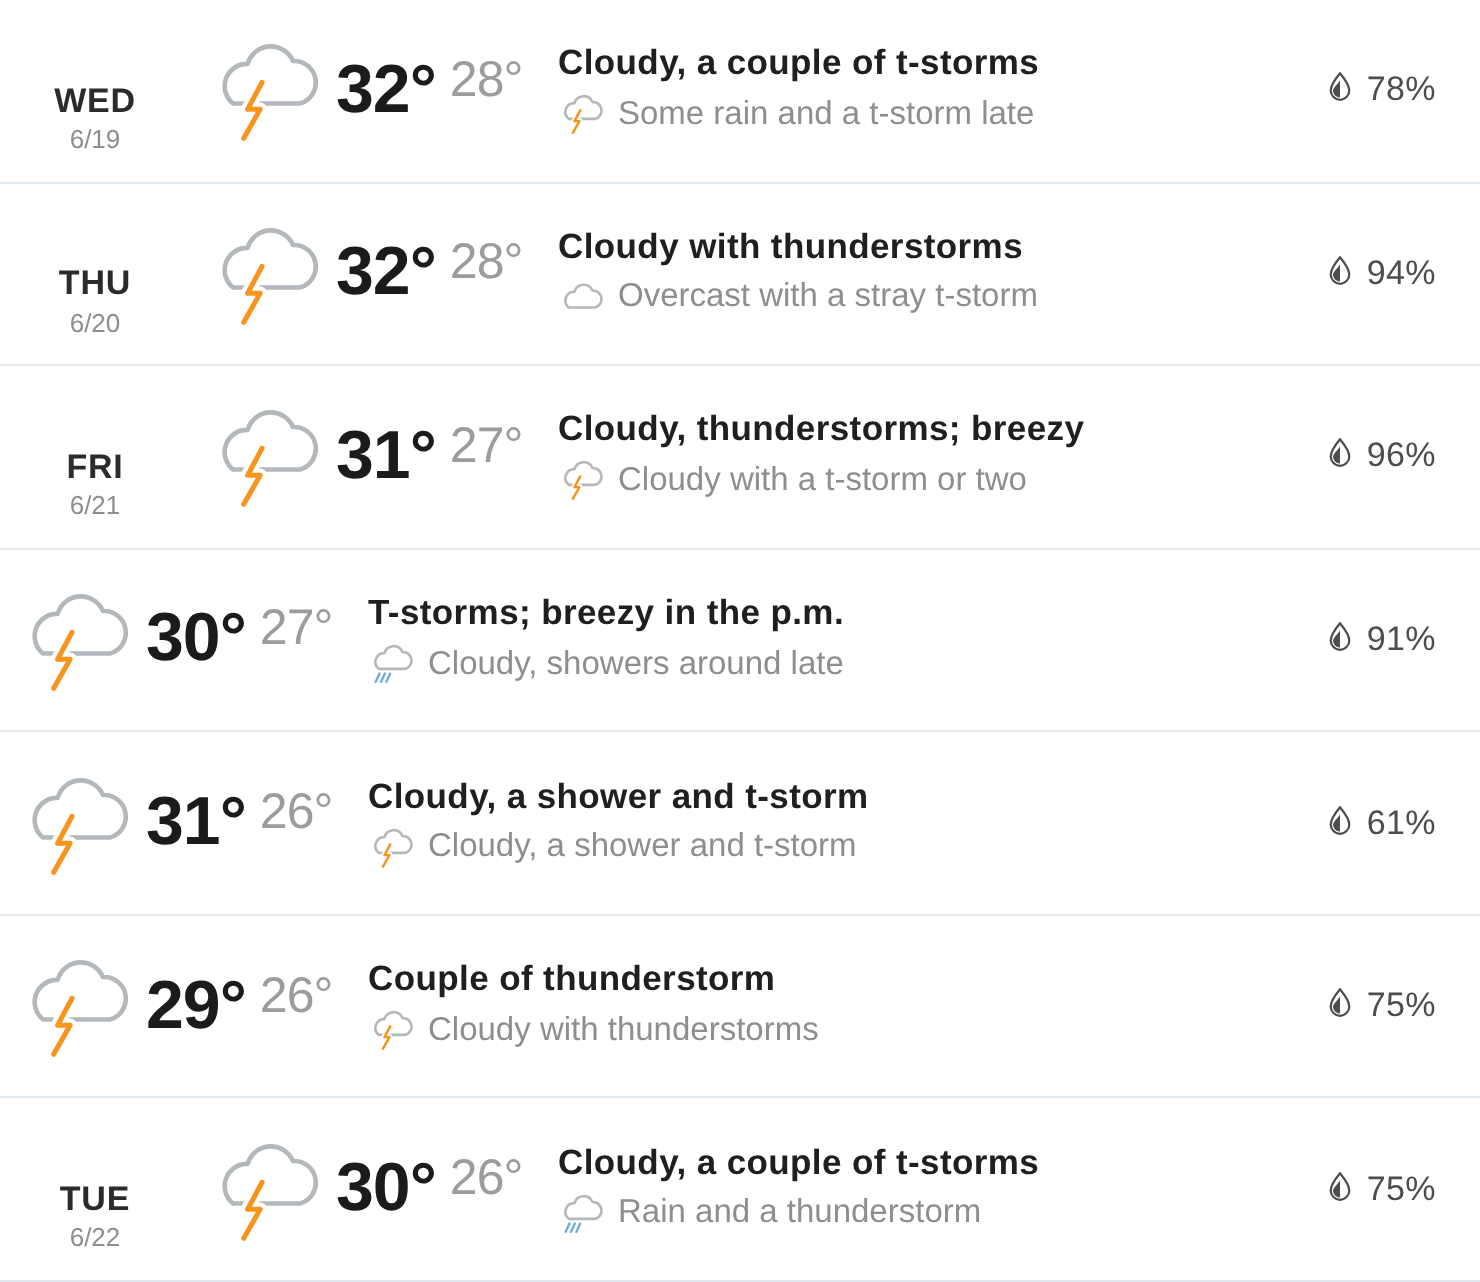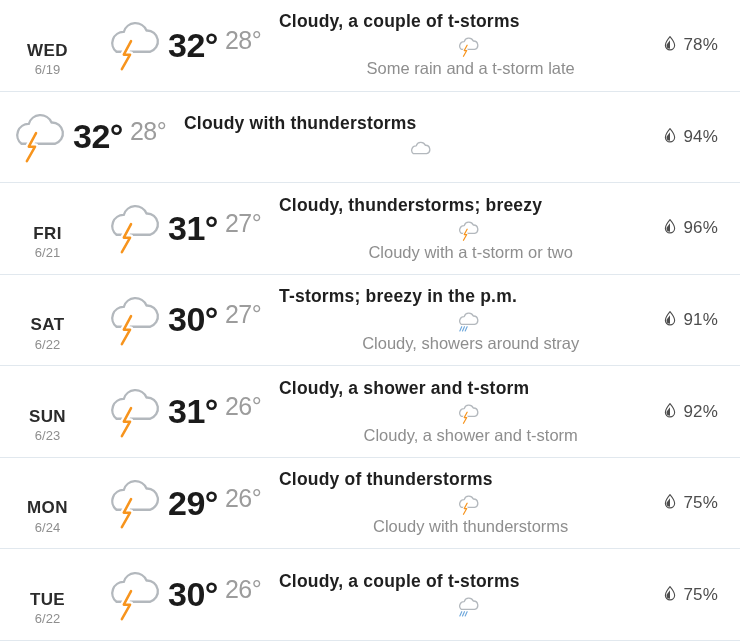--- a/index.html
+++ b/index.html
@@ -79,21 +79,20 @@
     font-size:17.5px;
     font-weight:700;
     color:var(--text-dark);
     letter-spacing:.2px;
     line-height:1.2;
   }
   .detail{
     display:flex;
     align-items:center;
     margin-top:4px;
-    flex-direction:column;
   }
   .subicon{display:inline-flex;margin-right:7px;}
   .subicon svg{display:block;}
   .detail-text{
     font-size:16.5px;
     color:var(--text-gray);
     line-height:1.2;
   }
   .col-precip{
     flex:0 0 auto;
@@ -154,20 +153,24 @@
         <svg width="16" height="16" viewBox="0 0 20 20" fill="none">
           <path d="M10 2 C 10 2 4.2 9 4.2 12.8 A 5.8 5.8 0 0 0 15.8 12.8 C 15.8 9 10 2 10 2 Z" stroke="var(--precip)" stroke-width="1.4" stroke-linejoin="round"></path>
           <path d="M10 6.5 C 8.2 9 5.6 11.5 5.6 12.8 A 4.4 4.4 0 0 0 10 17.2 Z" fill="var(--precip)"></path>
         </svg>
       </span>
       <span class="precip-text">78%</span>
     </div>
   </div>
 
   <div class="row">
+    <div class="col-day">
+      <div class="day">THU</div>
+      <div class="date">6/20</div>
+    </div>
 
     <div class="col-icon">
       <span>
         <svg width="58" height="56" viewBox="0 0 60 56" fill="none">
           <path d="M 14 35 A 11.5 11.5 0 0 1 21.5 14.5 A 12.5 12.5 0 0 1 45 13 A 11.2 11.2 0 0 1 48.5 35 Z" stroke="var(--icon-gray)" stroke-width="2.4" stroke-linejoin="round" stroke-linecap="round"></path>
           <polyline points="29,24 21.5,38 28,38 19.5,53" stroke="#ffffff" stroke-width="7" stroke-linejoin="round" stroke-linecap="round"></polyline>
           <polyline points="29,24 21.5,38 28,38 19.5,53" stroke="var(--accent-orange)" stroke-width="2.6" stroke-linejoin="round" stroke-linecap="round"></polyline>
         </svg>
       </span>
     </div>
@@ -180,20 +183,21 @@
     <div class="col-desc">
       <div class="headline">Cloudy with thunderstorms</div>
       <div class="detail">
 
         <span class="subicon">
           <svg width="23" height="23" viewBox="0 0 30 28" fill="none">
             <path d="M 7 19.5 A 5.75 5.75 0 0 1 10.75 9.25 A 6.25 6.25 0 0 1 22.5 8.5 A 5.6 5.6 0 0 1 24.25 19.5 Z" stroke="var(--icon-gray)" stroke-width="1.7" stroke-linejoin="round" stroke-linecap="round"></path>
           </svg>
         </span>
 
+        <span class="detail-text">Overcast with a stray t-storm</span>
       </div>
     </div>
 
     <div class="col-precip">
       <span class="drop">
         <svg width="16" height="16" viewBox="0 0 20 20" fill="none">
           <path d="M10 2 C 10 2 4.2 9 4.2 12.8 A 5.8 5.8 0 0 0 15.8 12.8 C 15.8 9 10 2 10 2 Z" stroke="var(--precip)" stroke-width="1.4" stroke-linejoin="round"></path>
           <path d="M10 6.5 C 8.2 9 5.6 11.5 5.6 12.8 A 4.4 4.4 0 0 0 10 17.2 Z" fill="var(--precip)"></path>
         </svg>
       </span>
@@ -242,24 +246,20 @@
         <svg width="16" height="16" viewBox="0 0 20 20" fill="none">
           <path d="M10 2 C 10 2 4.2 9 4.2 12.8 A 5.8 5.8 0 0 0 15.8 12.8 C 15.8 9 10 2 10 2 Z" stroke="var(--precip)" stroke-width="1.4" stroke-linejoin="round"></path>
           <path d="M10 6.5 C 8.2 9 5.6 11.5 5.6 12.8 A 4.4 4.4 0 0 0 10 17.2 Z" fill="var(--precip)"></path>
         </svg>
       </span>
       <span class="precip-text">96%</span>
     </div>
   </div>
 
   <div class="row">
-    <div class="col-day">
-      <div class="day">SAT</div>
-      <div class="date">6/22</div>
-    </div>
 
     <div class="col-icon">
       <span>
         <svg width="58" height="56" viewBox="0 0 60 56" fill="none">
           <path d="M 14 35 A 11.5 11.5 0 0 1 21.5 14.5 A 12.5 12.5 0 0 1 45 13 A 11.2 11.2 0 0 1 48.5 35 Z" stroke="var(--icon-gray)" stroke-width="2.4" stroke-linejoin="round" stroke-linecap="round"></path>
           <polyline points="29,24 21.5,38 28,38 19.5,53" stroke="#ffffff" stroke-width="7" stroke-linejoin="round" stroke-linecap="round"></polyline>
           <polyline points="29,24 21.5,38 28,38 19.5,53" stroke="var(--accent-orange)" stroke-width="2.6" stroke-linejoin="round" stroke-linecap="round"></polyline>
         </svg>
       </span>
     </div>
@@ -274,40 +274,36 @@
       <div class="detail">
 
         <span class="subicon">
           <svg width="23" height="23" viewBox="0 0 30 28" fill="none">
             <path d="M 7 16.5 A 5.75 5.75 0 0 1 10.75 6.25 A 6.25 6.25 0 0 1 22.5 5.5 A 5.6 5.6 0 0 1 24.25 16.5 Z" stroke="var(--icon-gray)" stroke-width="1.7" stroke-linejoin="round" stroke-linecap="round"></path>
             <line x1="7.5" y1="19.5" x2="5" y2="25" stroke="var(--rain-blue)" stroke-width="1.5" stroke-linecap="round"></line>
             <line x1="11" y1="19.5" x2="8.5" y2="25" stroke="var(--rain-blue)" stroke-width="1.5" stroke-linecap="round"></line>
             <line x1="14.5" y1="19.5" x2="12" y2="25" stroke="var(--rain-blue)" stroke-width="1.5" stroke-linecap="round"></line>
           </svg>
         </span>
-        <span class="detail-text">Cloudy, showers around stray</span>
+        <span class="detail-text">Cloudy, showers around late</span>
       </div>
     </div>
 
     <div class="col-precip">
       <span class="drop">
         <svg width="16" height="16" viewBox="0 0 20 20" fill="none">
           <path d="M10 2 C 10 2 4.2 9 4.2 12.8 A 5.8 5.8 0 0 0 15.8 12.8 C 15.8 9 10 2 10 2 Z" stroke="var(--precip)" stroke-width="1.4" stroke-linejoin="round"></path>
           <path d="M10 6.5 C 8.2 9 5.6 11.5 5.6 12.8 A 4.4 4.4 0 0 0 10 17.2 Z" fill="var(--precip)"></path>
         </svg>
       </span>
       <span class="precip-text">91%</span>
     </div>
   </div>
 
   <div class="row">
-    <div class="col-day">
-      <div class="day">SUN</div>
-      <div class="date">6/23</div>
-    </div>
 
     <div class="col-icon">
       <span>
         <svg width="58" height="56" viewBox="0 0 60 56" fill="none">
           <path d="M 14 35 A 11.5 11.5 0 0 1 21.5 14.5 A 12.5 12.5 0 0 1 45 13 A 11.2 11.2 0 0 1 48.5 35 Z" stroke="var(--icon-gray)" stroke-width="2.4" stroke-linejoin="round" stroke-linecap="round"></path>
           <polyline points="29,24 21.5,38 28,38 19.5,53" stroke="#ffffff" stroke-width="7" stroke-linejoin="round" stroke-linecap="round"></polyline>
           <polyline points="29,24 21.5,38 28,38 19.5,53" stroke="var(--accent-orange)" stroke-width="2.6" stroke-linejoin="round" stroke-linecap="round"></polyline>
         </svg>
       </span>
     </div>
@@ -332,47 +328,43 @@
       </div>
     </div>
 
     <div class="col-precip">
       <span class="drop">
         <svg width="16" height="16" viewBox="0 0 20 20" fill="none">
           <path d="M10 2 C 10 2 4.2 9 4.2 12.8 A 5.8 5.8 0 0 0 15.8 12.8 C 15.8 9 10 2 10 2 Z" stroke="var(--precip)" stroke-width="1.4" stroke-linejoin="round"></path>
           <path d="M10 6.5 C 8.2 9 5.6 11.5 5.6 12.8 A 4.4 4.4 0 0 0 10 17.2 Z" fill="var(--precip)"></path>
         </svg>
       </span>
-      <span class="precip-text">92%</span>
-    </div>
-  </div>
-
-  <div class="row">
-    <div class="col-day">
-      <div class="day">MON</div>
-      <div class="date">6/24</div>
-    </div>
+      <span class="precip-text">61%</span>
+    </div>
+  </div>
+
+  <div class="row">
 
     <div class="col-icon">
       <span>
         <svg width="58" height="56" viewBox="0 0 60 56" fill="none">
           <path d="M 14 35 A 11.5 11.5 0 0 1 21.5 14.5 A 12.5 12.5 0 0 1 45 13 A 11.2 11.2 0 0 1 48.5 35 Z" stroke="var(--icon-gray)" stroke-width="2.4" stroke-linejoin="round" stroke-linecap="round"></path>
           <polyline points="29,24 21.5,38 28,38 19.5,53" stroke="#ffffff" stroke-width="7" stroke-linejoin="round" stroke-linecap="round"></polyline>
           <polyline points="29,24 21.5,38 28,38 19.5,53" stroke="var(--accent-orange)" stroke-width="2.6" stroke-linejoin="round" stroke-linecap="round"></polyline>
         </svg>
       </span>
     </div>
 
     <div class="col-temps">
       <span class="hi">29°</span>
       <span class="lo">26°</span>
     </div>
 
     <div class="col-desc">
-      <div class="headline">Cloudy of thunderstorms</div>
+      <div class="headline">Couple of thunderstorm</div>
       <div class="detail">
         <span class="subicon">
           <svg width="23" height="23" viewBox="0 0 30 28" fill="none">
             <path d="M 7 16.5 A 5.75 5.75 0 0 1 10.75 6.25 A 6.25 6.25 0 0 1 22.5 5.5 A 5.6 5.6 0 0 1 24.25 16.5 Z" stroke="var(--icon-gray)" stroke-width="1.7" stroke-linejoin="round" stroke-linecap="round"></path>
             <polyline points="14.5,11 10.75,18 14,18 9.75,25.5" stroke="#ffffff" stroke-width="4" stroke-linejoin="round" stroke-linecap="round"></polyline>
             <polyline points="14.5,11 10.75,18 14,18 9.75,25.5" stroke="var(--accent-orange)" stroke-width="1.6" stroke-linejoin="round" stroke-linecap="round"></polyline>
           </svg>
         </span>
 
         <span class="detail-text">Cloudy with thunderstorms</span>
@@ -416,20 +408,21 @@
       <div class="detail">
 
         <span class="subicon">
           <svg width="23" height="23" viewBox="0 0 30 28" fill="none">
             <path d="M 7 16.5 A 5.75 5.75 0 0 1 10.75 6.25 A 6.25 6.25 0 0 1 22.5 5.5 A 5.6 5.6 0 0 1 24.25 16.5 Z" stroke="var(--icon-gray)" stroke-width="1.7" stroke-linejoin="round" stroke-linecap="round"></path>
             <line x1="7.5" y1="19.5" x2="5" y2="25" stroke="var(--rain-blue)" stroke-width="1.5" stroke-linecap="round"></line>
             <line x1="11" y1="19.5" x2="8.5" y2="25" stroke="var(--rain-blue)" stroke-width="1.5" stroke-linecap="round"></line>
             <line x1="14.5" y1="19.5" x2="12" y2="25" stroke="var(--rain-blue)" stroke-width="1.5" stroke-linecap="round"></line>
           </svg>
         </span>
+        <span class="detail-text">Rain and a thunderstorm</span>
       </div>
     </div>
 
     <div class="col-precip">
       <span class="drop">
         <svg width="16" height="16" viewBox="0 0 20 20" fill="none">
           <path d="M10 2 C 10 2 4.2 9 4.2 12.8 A 5.8 5.8 0 0 0 15.8 12.8 C 15.8 9 10 2 10 2 Z" stroke="var(--precip)" stroke-width="1.4" stroke-linejoin="round"></path>
           <path d="M10 6.5 C 8.2 9 5.6 11.5 5.6 12.8 A 4.4 4.4 0 0 0 10 17.2 Z" fill="var(--precip)"></path>
         </svg>
       </span>

